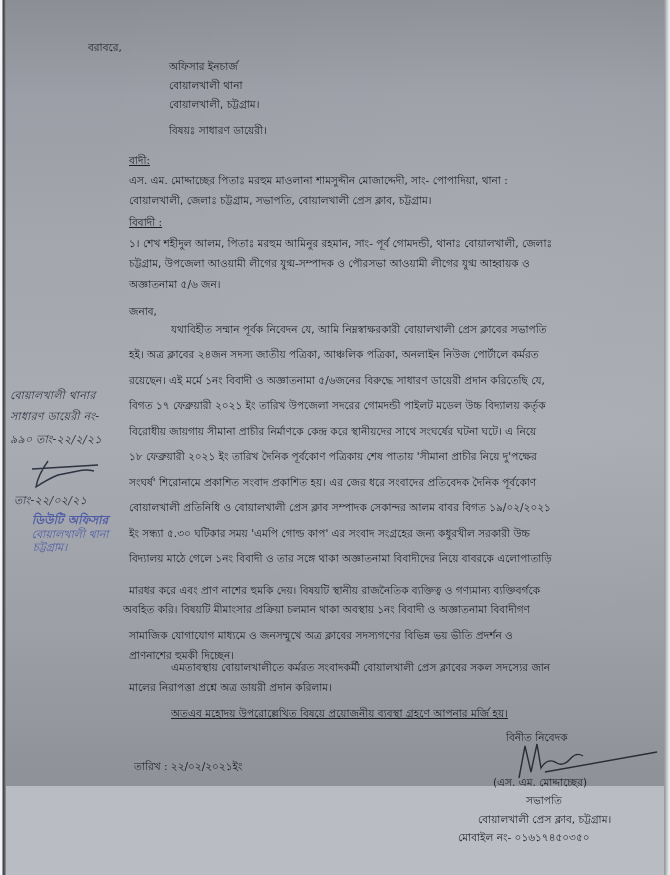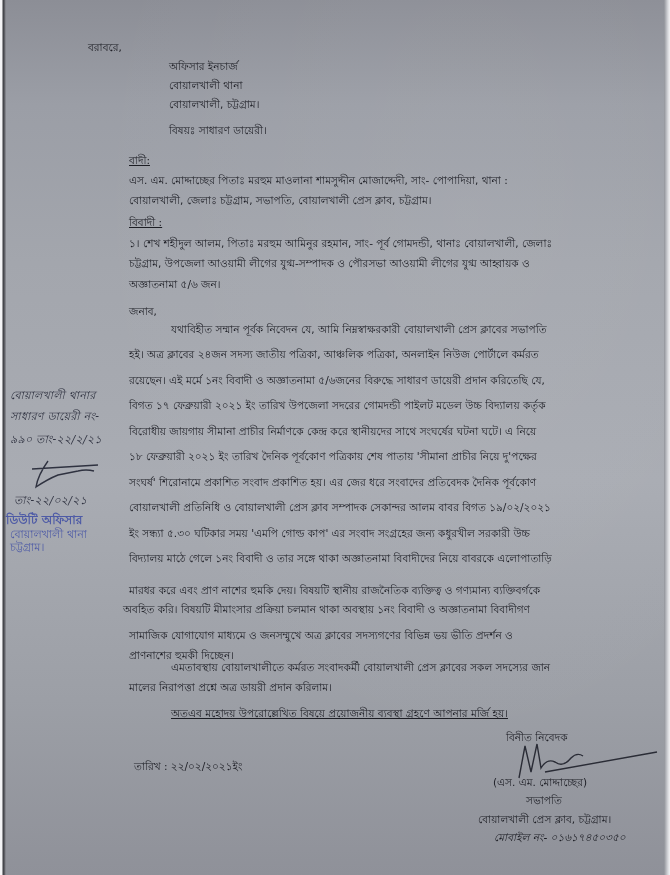--- a/index.html
+++ b/index.html
@@ -11,35 +11,35 @@
   }
   .photo-edge-left {
     position: absolute; left: 0; top: 0; width: 6px; height: 875px;
     background: linear-gradient(to right, #f4f4f6 0, #f4f4f6 2px, #3a3b40 3px, #6a6b72 5px, #9a9ca3 6px);
   }
   .photo-edge-right {
     position: absolute; right: 0; top: 0; width: 6px; height: 875px;
     background: linear-gradient(to right, #8f9198, #d8d9dd 4px, #f1f1f3);
   }
   .page {
-    position: absolute; left: 6px; top: 0; width: 658px; height: 875px;
+    position: absolute; left: 6px; top: 0; width: 658px; height: 786px;
     background:
       radial-gradient(ellipse at 70% 25%, rgba(255,255,255,0.05), transparent 60%),
       linear-gradient(to bottom, #8c8e96 0%, #9b9ea6 12%, #a3a6ad 30%, #a9acb3 55%, #9c9fa6 80%, #8f9199 100%);
     color: #1b1c22;
   }
   .txt { position: absolute; font-size: 10.5px; line-height: 15px; white-space: nowrap; color: #1c1d24; }
   .u { text-decoration: underline; }
   .hand {
     position: absolute; font-family: "DejaVu Serif", serif; font-style: italic;
     color: #2f3240; font-size: 11px; white-space: nowrap; letter-spacing: 0.3px;
   }
   .stamp {
     position: absolute; color: #4e5ba6; font-weight: bold; font-size: 11px;
-    white-space: nowrap; line-height: 13px;
+    white-space: nowrap; text-align: center; line-height: 13px; font-style: italic;
   }
 </style>
 </head>
 <body>
 
 <div class="photo-edge-left"></div>
 <div class="page">
 
   <div class="txt" style="left:82px;top:40px;">বরাবরে,</div>
   <div class="txt" style="left:163px;top:59px;">অফিসার ইনচার্জ</div>
@@ -85,21 +85,21 @@
   <div class="txt" style="left:128px;top:759px;">তারিখ : ২২/০২/২০২১ইং</div>
 
   <div>
     <div class="txt" style="left:500px;top:730px;">বিনীত নিবেদক</div>
     <svg style="position:absolute;left:505px;top:738px;" width="150" height="42" viewBox="0 0 150 42">
       <path d="M8 40 L14 8 L20 34 L26 6 L30 30 Q36 20 44 24 Q52 30 60 20 Q66 14 72 18 M34 34 L146 14" fill="none" stroke="#2a2c36" stroke-width="1.4"></path>
     </svg>
     <div class="txt" style="left:487px;top:775px;">(এস. এম. মোদ্দাচ্ছের)</div>
     <div class="txt" style="left:520px;top:793px;text-align:right;">সভাপতি</div>
     <div class="txt" style="left:472px;top:812px;">বোয়ালখালী প্রেস ক্লাব, চট্টগ্রাম।</div>
-    <div class="txt" style="left:488px;top:830px;font-style:italic;">মোবাইল নং- ০১৬১৭৪৫০৩৫০</div>
+    <div class="txt" style="left:452px;top:830px;">মোবাইল নং- ০১৬১৭৪৫০৩৫০</div>
   </div>
 
   <div>
     <div class="hand" style="left:4px;top:387px;">বোয়ালখালী থানার</div>
     <div class="hand" style="left:4px;top:408px;">সাধারণ ডায়েরী নং-</div>
     <div class="hand" style="left:4px;top:431px;">৯৯০ তাং-২২/২/২১</div>
     <svg style="position:absolute;left:22px;top:455px;" width="80" height="36" viewBox="0 0 80 36">
       <path d="M4 14 L70 10 M20 6 Q10 20 8 32 Q20 24 30 20 Q40 18 50 16 Q58 14 66 16" fill="none" stroke="#2f3240" stroke-width="1.4"></path>
     </svg>
     <div class="hand" style="left:8px;top:492px;">তাং-২২/০২/২১</div>

